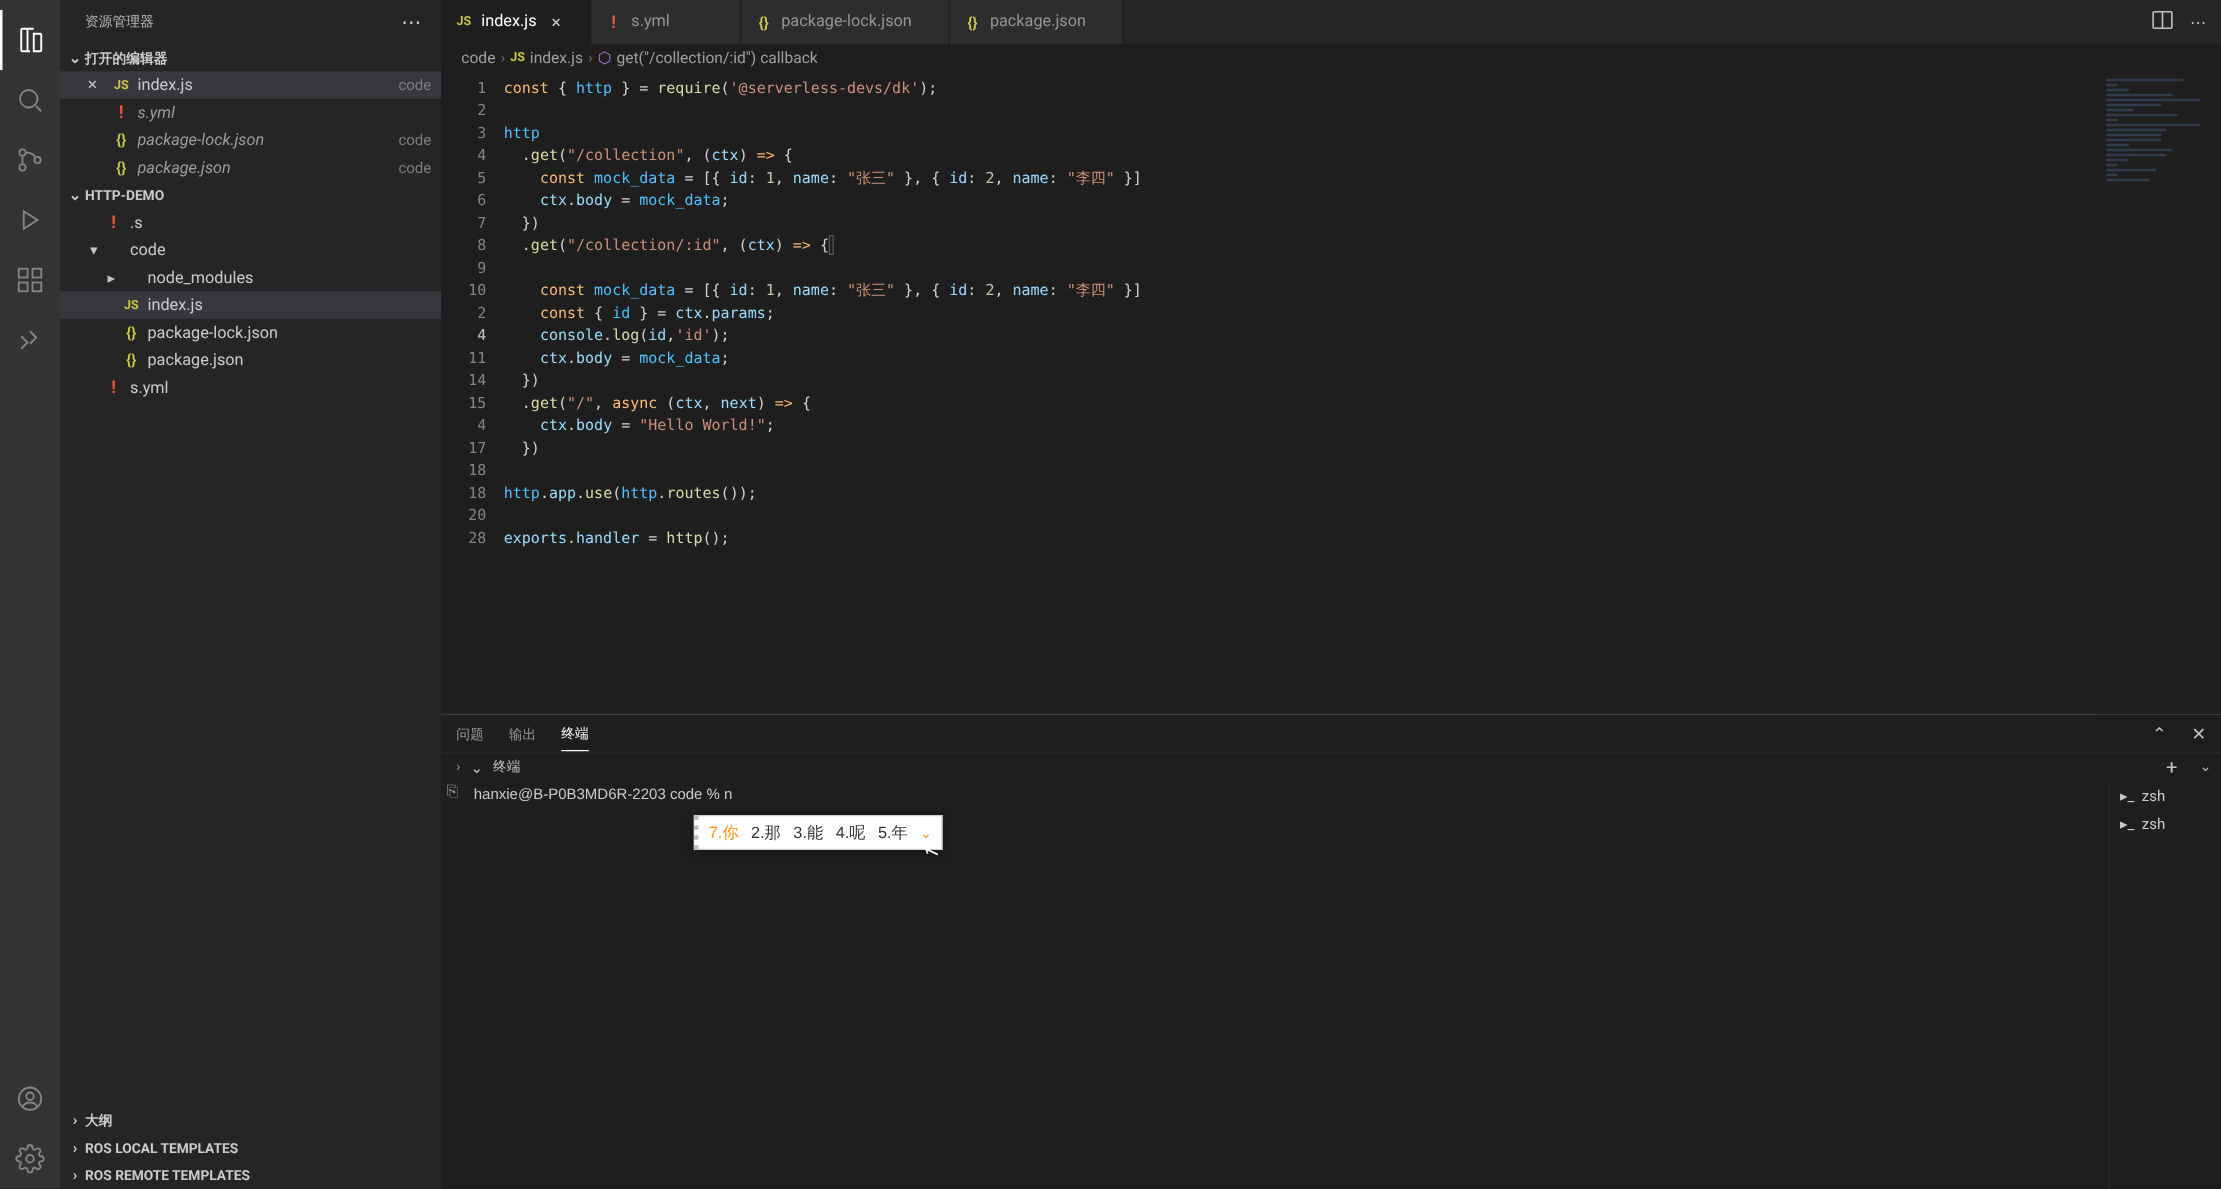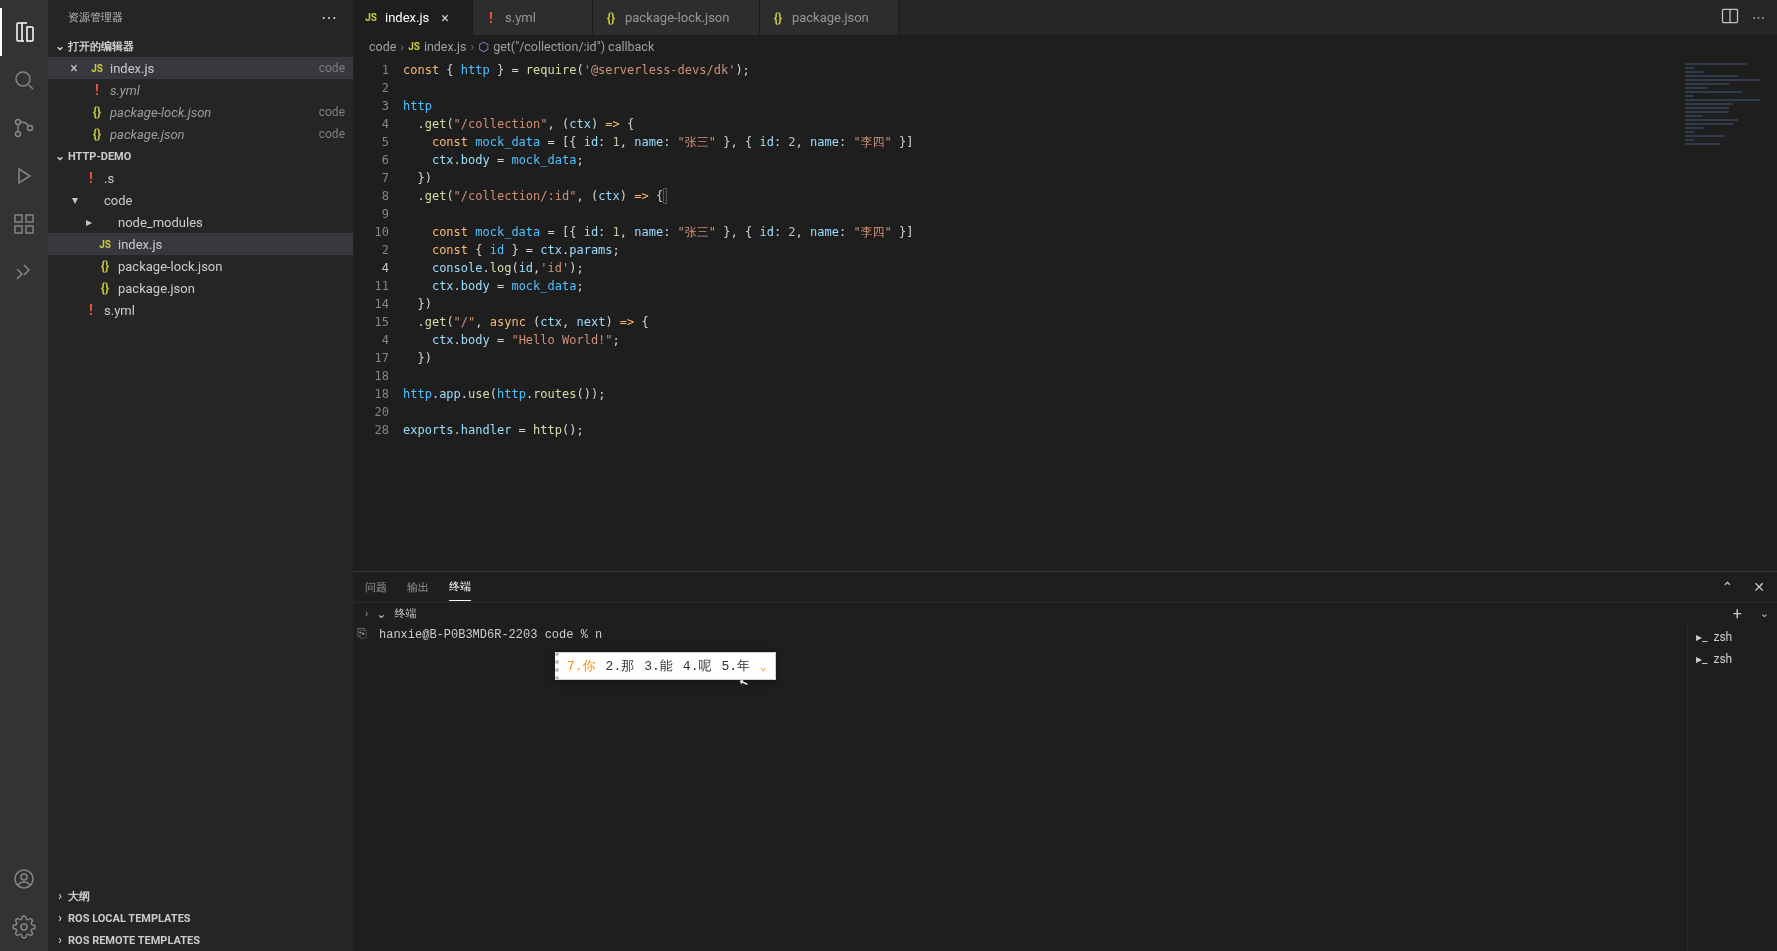--- a/index.html
+++ b/index.html
@@ -197,21 +197,21 @@
 }
 .term-header .spacer { flex: 1; }
 .term-header .plus { cursor: pointer; font-size: 16px; padding-right: 10px; }
 .term-body {
   flex: 1;
   display: flex;
 }
 .term-gutter { width: 18px; display: flex; flex-direction: column; align-items: center; gap: 6px; padding-top: 2px; color: #9a9a9a; font-size: 12px;}
 .term-content {
   flex: 1;
-  font-family: Liberation Mono, monospace;
+  font-family: Liberation Sans, sans-serif;
   font-size: 12px;
   color: #cccccc;
   padding: 4px 8px;
   position: relative;
 }
 .term-shells {
   width: 90px;
   border-left: 1px solid #2a2a2a;
   font-size: 12px;
   color: #cccccc;

